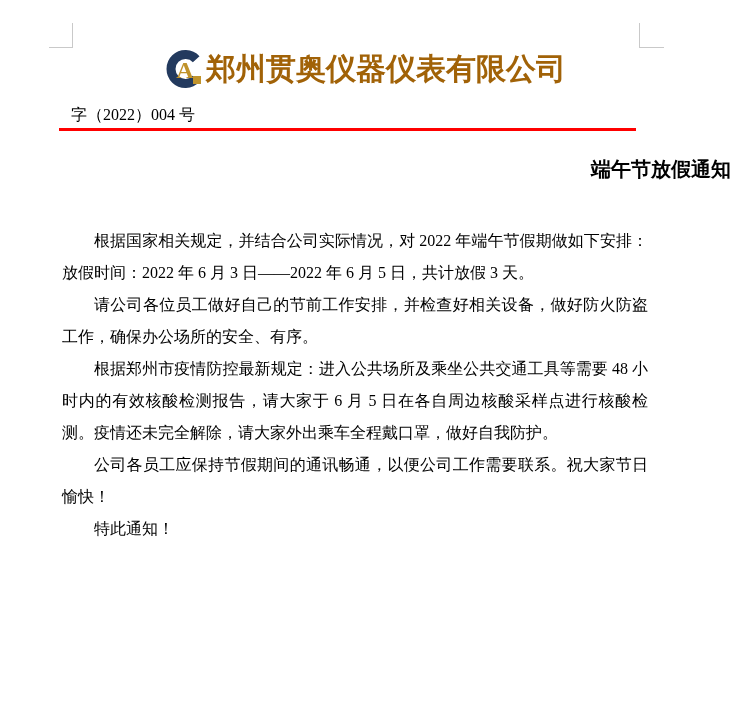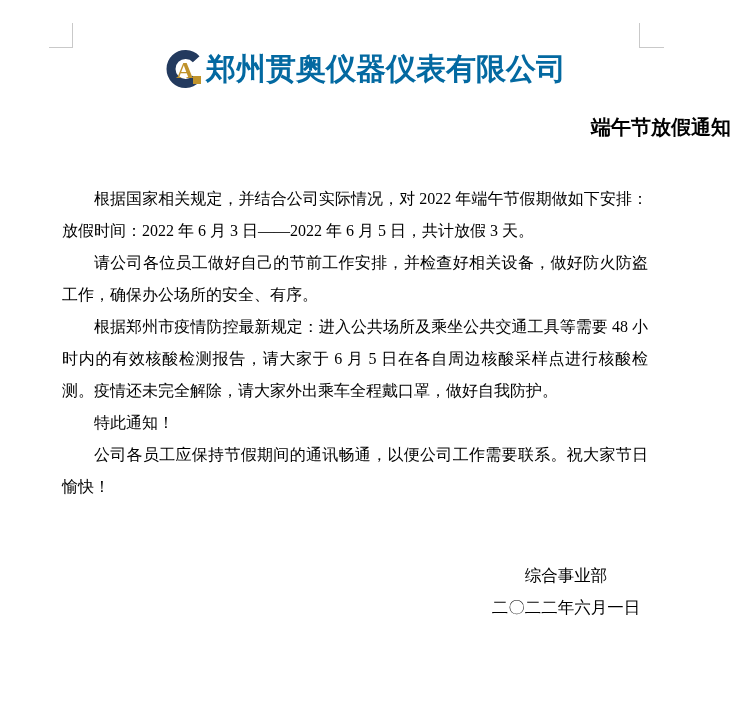--- a/index.html
+++ b/index.html
@@ -48,21 +48,21 @@
   }
   .logo {
     width: 40px;
     height: 40px;
     flex: 0 0 auto;
     margin-right: 1px;
   }
   .company-name {
     font-size: 30px;
     font-weight: bold;
-    color: #0369a1;
+    color: #a16207;
     letter-spacing: 0px;
     line-height: 40px;
   }
   
   .docnum-row {
     margin: 17px 95px 0 59px; 
     border-bottom: 3px solid #ff0000;
     padding-bottom: 4px;
   }
   .doc-number {
@@ -111,29 +111,28 @@
     <span class="letterhead-inner">
       <svg class="logo" viewBox="0 0 40 40" aria-hidden="true">
         <path d="M 31.2 10.2 A 14.5 14.5 0 1 0 31.2 29.8" fill="none" stroke="#233a5e" stroke-width="9"></path>
         <rect x="28" y="27" width="8" height="8" fill="#c0932b"></rect>
         <text x="20" y="29" text-anchor="middle" font-family="Liberation Serif, DejaVu Serif, serif" font-size="24" font-weight="bold" fill="#c0932b">A</text>
       </svg>
       <span class="company-name">郑州贯奥仪器仪表有限公司</span>
     </span>
   </div>
 
+  <div class="docnum-row">
+    <div class="doc-number">字（2022）004 号</div>
+  </div>
 
   <div class="doc-title">端午节放假通知</div>
 
   <div class="doc-body">
       <p>根据国家相关规定，并结合公司实际情况，对 2022 年端午节假期做如下安排：放假时间：2022 年 6 月 3 日——2022 年 6 月 5 日，共计放假 3 天。</p>
       <p>请公司各位员工做好自己的节前工作安排，并检查好相关设备，做好防火防盗工作，确保办公场所的安全、有序。</p>
       <p>根据郑州市疫情防控最新规定：进入公共场所及乘坐公共交通工具等需要 48 小时内的有效核酸检测报告，请大家于 6 月 5 日在各自周边核酸采样点进行核酸检测。疫情还未完全解除，请大家外出乘车全程戴口罩，做好自我防护。</p>
+      <p>公司各员工应保持节假期间的通讯畅通，以便公司工作需要联系。祝大家节日愉快！</p>
       <p>特此通知！</p>
-      <p>公司各员工应保持节假期间的通讯畅通，以便公司工作需要联系。祝大家节日愉快！</p>
     </div>
 
-  <div class="signature">
-    <div>综合事业部</div>
-    <div>二〇二二年六月一日</div>
-  </div>
 
 </div>
 
 </body></html>

